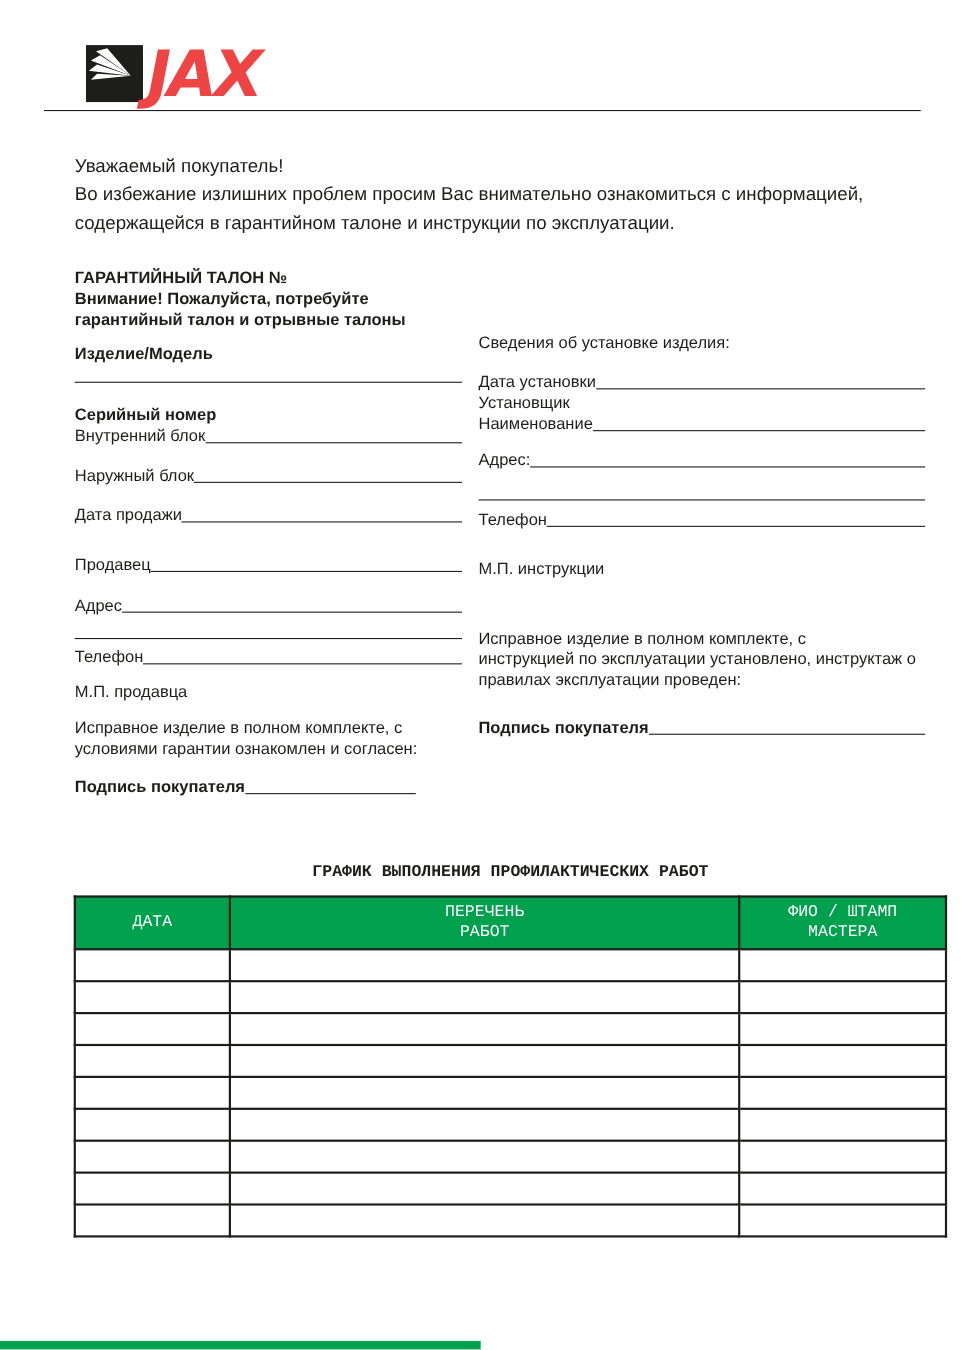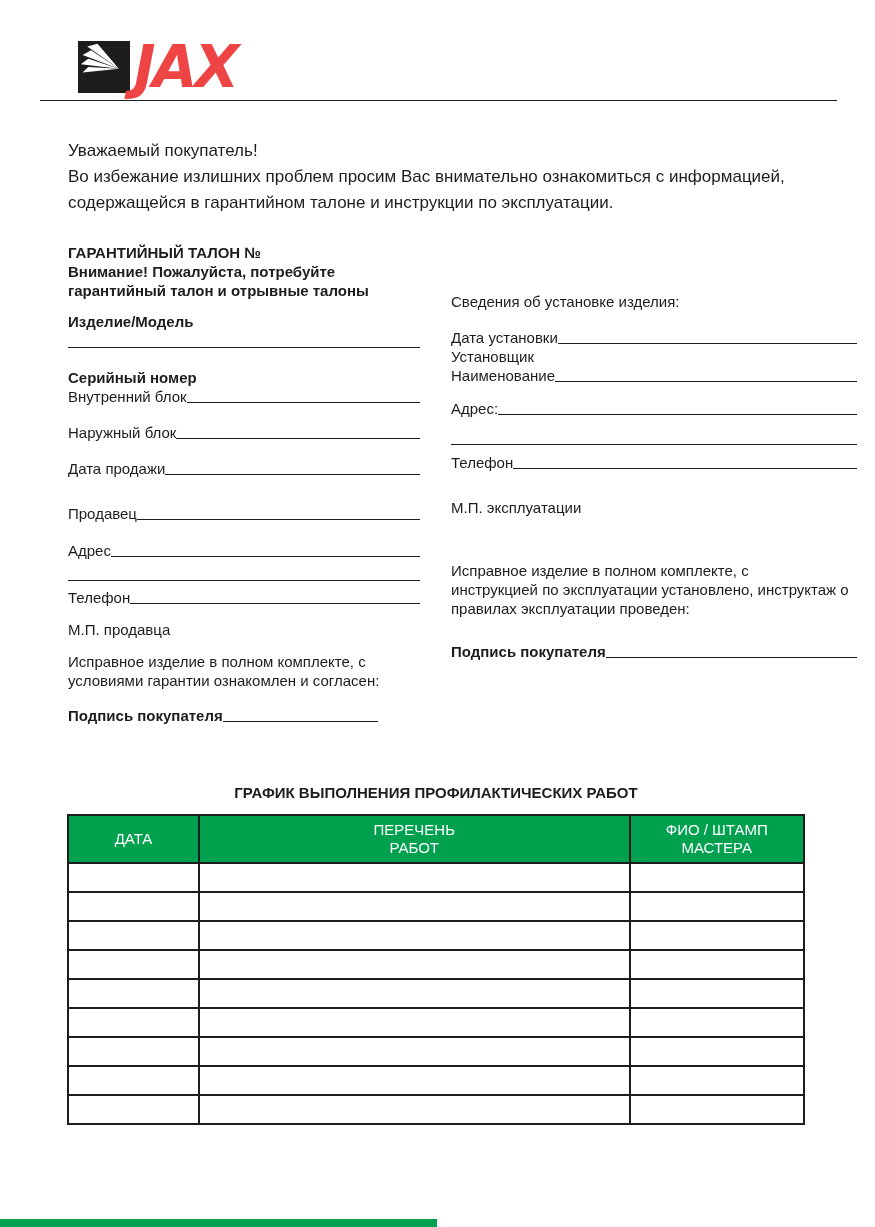--- a/index.html
+++ b/index.html
@@ -32,21 +32,21 @@
     border-top: 1.5px solid #1d1d1b;
   }
 
   
   .intro { position: absolute; left: 68px; top: 138px; width: 795px; font-size: 17px; line-height: 26px; }
   .intro div { white-space: nowrap; }
 
   
   .col { position: absolute; font-size: 15px; line-height: 19px; }
   .col-left  { left: 68px;  top: 243px; width: 352px; }
-  .col-right { left: 435px; top: 292px; width: 406px; margin-left: 16px; }
+  .col-right { left: 435px; top: 302px; width: 406px; }
 
   .b { font-weight: bold; }
   .frow { display: flex; align-items: flex-end; }
   .frow .lbl { white-space: nowrap; }
   .fline { flex: 1 1 auto; border-bottom: 1px solid #1d1d1b; margin-bottom: 3px; min-width: 20px; }
   .fline-solo { width: 100%; border-bottom: 1px solid #1d1d1b; height: 0; }
 
   .mt7  { margin-top: 7px; }
   .mt8  { margin-top: 8px; }
   .mt12 { margin-top: 12px; }
@@ -54,21 +54,21 @@
   .mt14 { margin-top: 14px; }
   .mt16 { margin-top: 16px; }
   .mt17 { margin-top: 17px; text-align: right; }
   .mt18 { margin-top: 18px; }
   .mt20 { margin-top: 20px; }
   .mt24 { margin-top: 24px; }
   .mt26 { margin-top: 26px; }
   .mt44 { margin-top: 44px; }
 
   
-  .schedule { position: absolute; left: 67px; top: 784px; width: 738px; }
+  .schedule { position: absolute; left: 67px; top: 784px; width: 794px; font-family: Liberation Mono, monospace; }
   .schedule-title { text-align: center; font-weight: bold; font-size: 15px; margin-bottom: 13px; }
   table.schedule-table { width: 100%; border-collapse: collapse; table-layout: fixed; }
   .schedule-table th, .schedule-table td { border: 2px solid #1d1d1b; }
   .schedule-table th {
     background: #00A14E;
     color: #ffffff;
     font-weight: normal;
     font-size: 15px;
     height: 48px;
     text-align: center;
@@ -168,21 +168,21 @@
     </div>
     <div class="frow mt14">
       <span class="lbl">Адрес: </span>
       <span class="fline"></span>
     </div>
     <div class="fline-solo mt26"></div>
     <div class="frow mt8">
       <span class="lbl">Телефон</span>
       <span class="fline"></span>
     </div>
-    <div class="mt26">М.П. эксплуатации</div>
+    <div class="mt26">М.П. инструкции</div>
 
     <div class="mt44">
       <div>Исправное изделие в полном комплекте, с</div>
       <div>инструкцией по эксплуатации установлено, инструктаж о</div>
       <div>правилах эксплуатации проведен:</div>
     </div>
 
     <div class="frow mt24">
       <span class="lbl b">Подпись покупателя</span>
       <span class="fline"></span>

